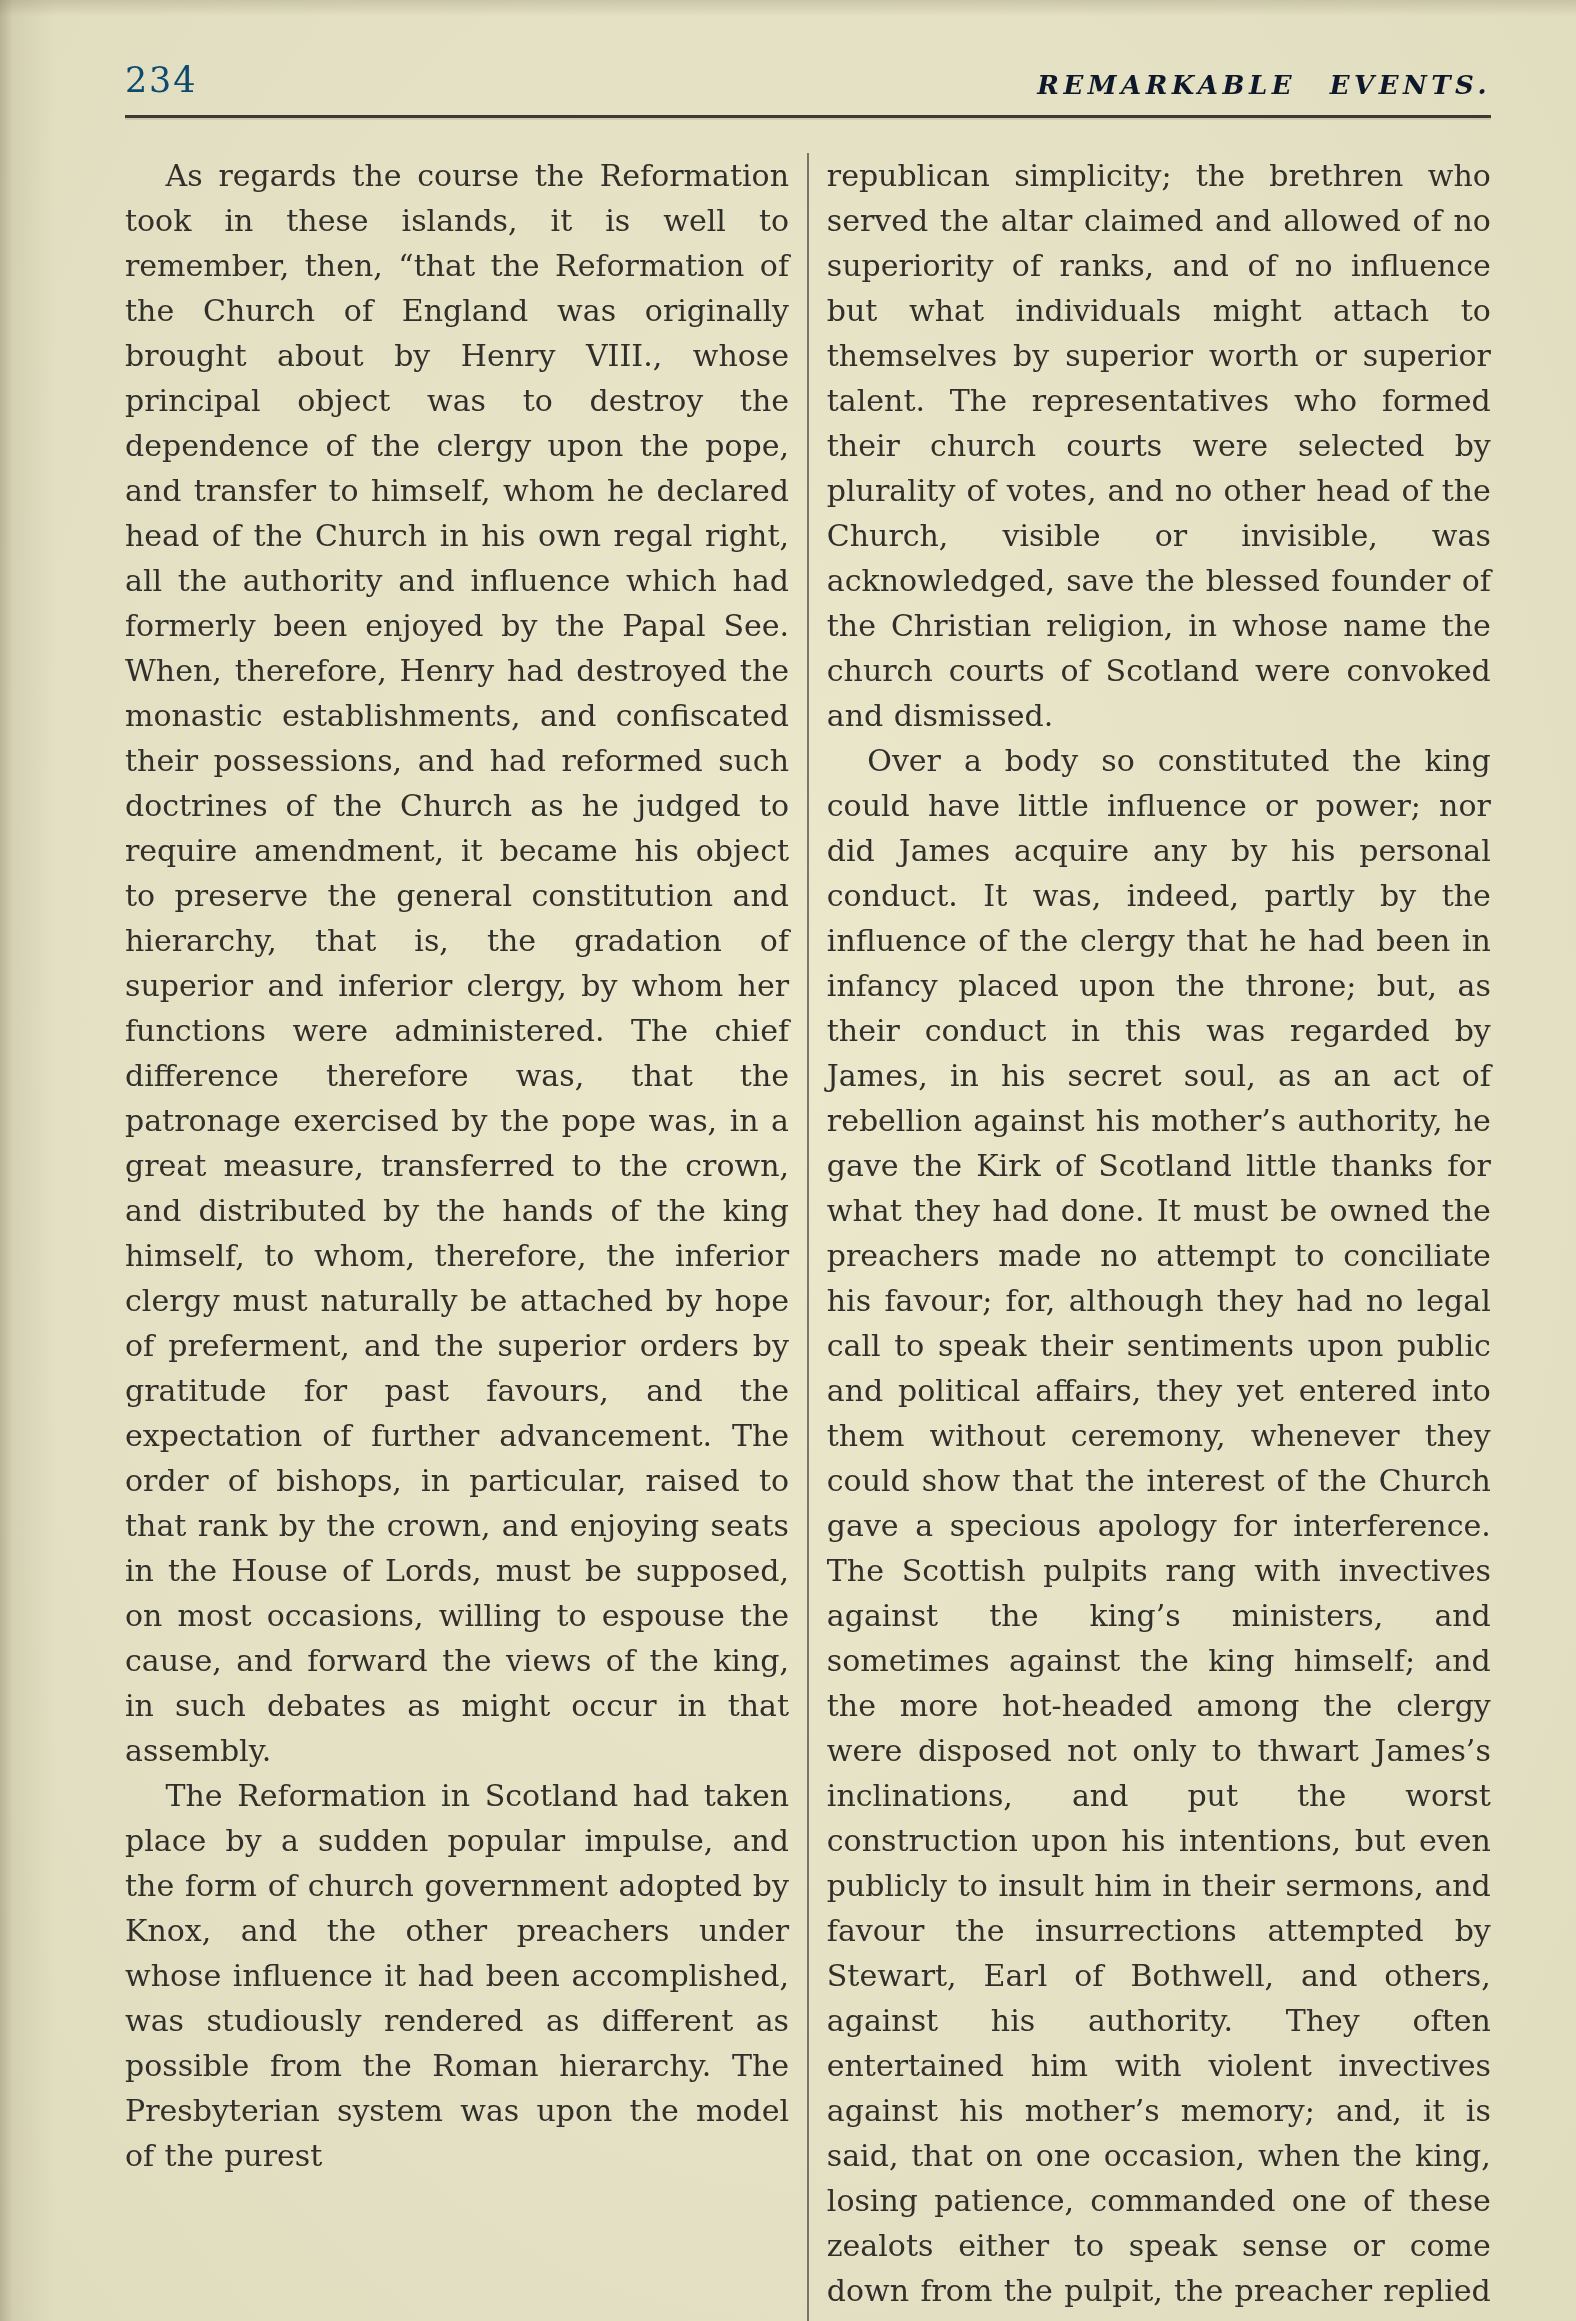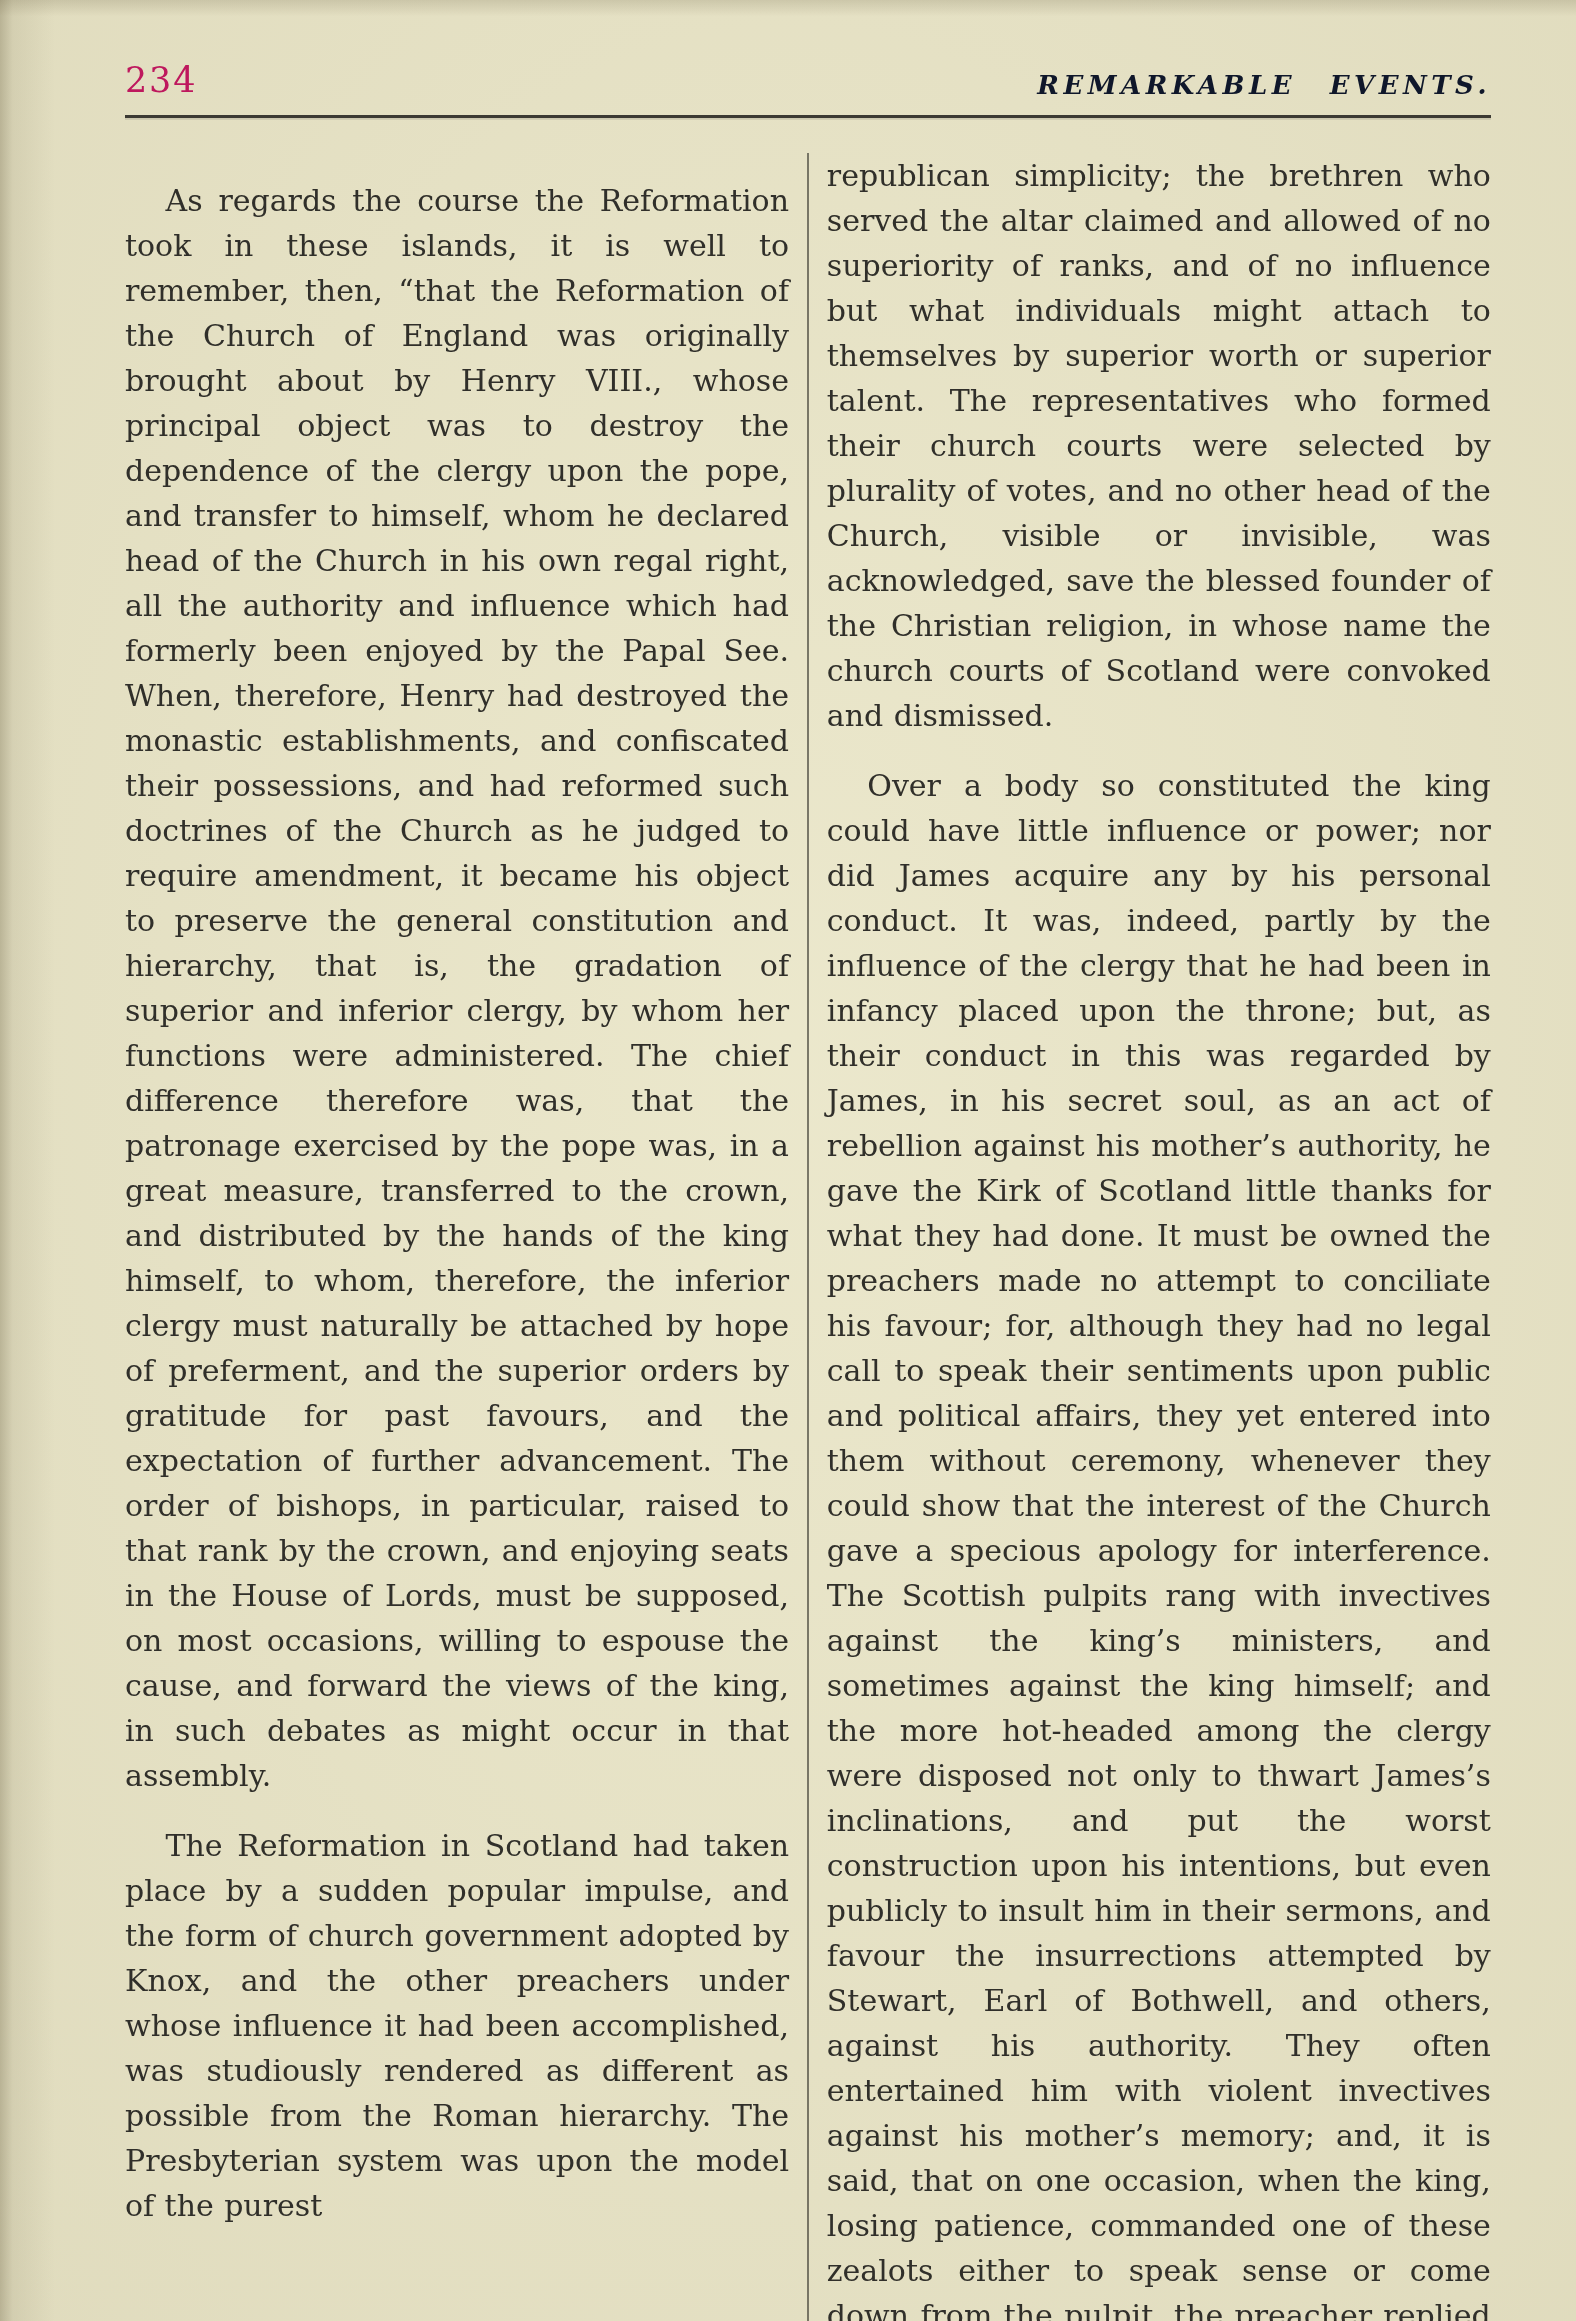--- a/index.html
+++ b/index.html
@@ -28,21 +28,21 @@
   .page-head {
     position: relative;
     height: 56px;
   }
   .page-number {
     position: absolute;
     left: 0;
     bottom: 0;
     font-size: 35px;
     letter-spacing: 1.8px;
-    color: #be185d;
+    color: #0c4a6e;
   }
   .running-title {
     position: absolute;
     left: 0;
     right: 0;
     bottom: 0;
     text-align: right;
     font-style: italic;
     font-weight: 700;
     font-size: 26px;
@@ -74,21 +74,20 @@
   .col-divider {
     width: 1.8px;
     margin: 0 18px;
     background: rgba(62,60,50,0.65);
   }
   .column p {
     margin: 0;
   }
   .column p.indent {
     text-indent: 1.35em;
-    margin-top: 25px;
   }
 </style>
 </head>
 <body>
 
 <div class="sheet">
 
   <div class="page-head">
     <span class="page-number">234</span>
     <span class="running-title">REMARKABLE EVENTS.</span>

